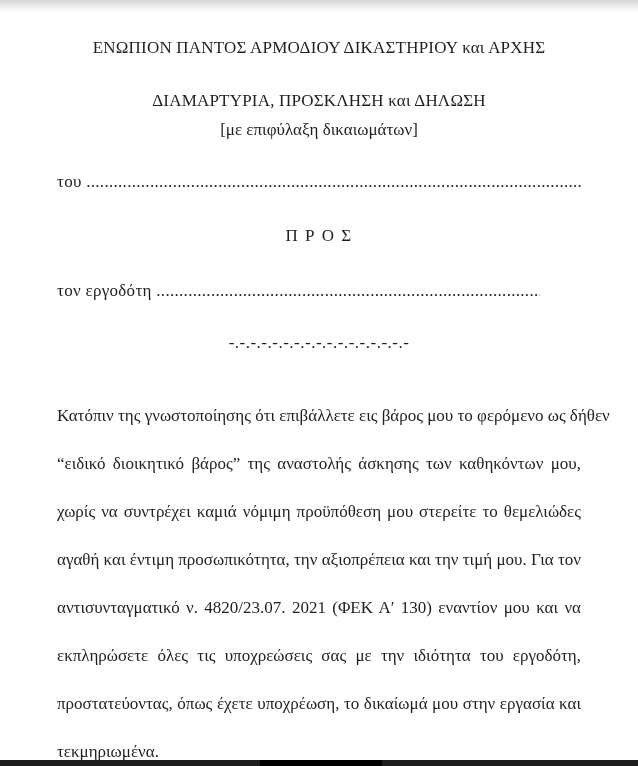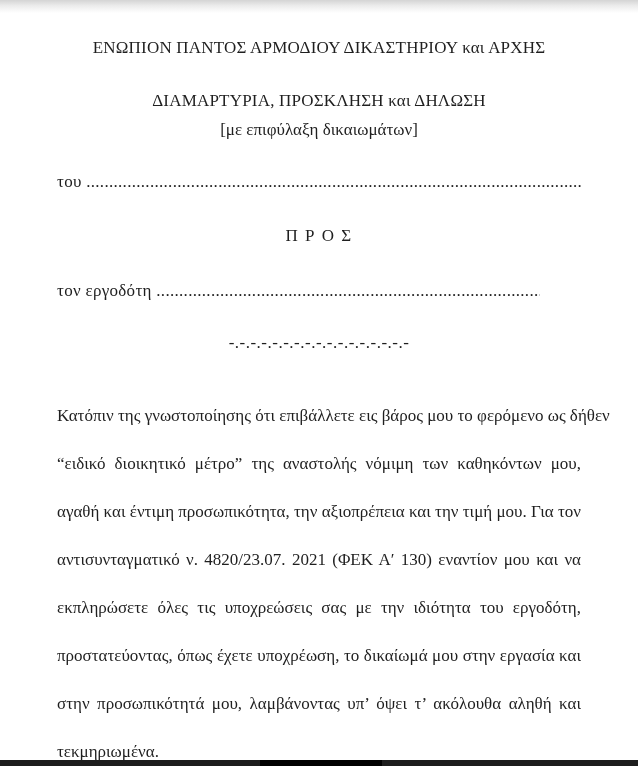--- a/index.html
+++ b/index.html
@@ -83,26 +83,26 @@
   <div class="abs fill-line from-line"><span>του</span><span> ........................................................................................................................................................</span></div>
 
   <div class="abs center pros">Π Ρ Ο Σ</div>
 
   <div class="abs fill-line to-line"><span>τον εργοδότη</span><span> ........................................................................................................................</span></div>
 
   <div class="abs center separator">-.-.-.-.-.-.-.-.-.-.-.-.-.-.-.-.-</div>
 
   <div class="abs paragraph">
     <div class="para-line">Κατόπιν της γνωστοποίησης ότι επιβάλλετε εις βάρος μου το φερόμενο ως δήθεν</div>
-    <div class="para-line">“ειδικό διοικητικό μέτρο” της αναστολής νόμιμη των καθηκόντων μου,</div>
+    <div class="para-line">“ειδικό διοικητικό βάρος” της αναστολής άσκησης των καθηκόντων μου,</div>
+    <div class="para-line">χωρίς να συντρέχει καμιά νόμιμη προϋπόθεση μου στερείτε το θεμελιώδες</div>
     <div class="para-line">αγαθή και έντιμη προσωπικότητα, την αξιοπρέπεια και την τιμή μου. Για τον</div>
     <div class="para-line">αντισυνταγματικό ν. 4820/23.07. 2021 (ΦΕΚ Α′ 130) εναντίον μου και να</div>
     <div class="para-line">εκπληρώσετε όλες τις υποχρεώσεις σας με την ιδιότητα του εργοδότη,</div>
     <div class="para-line">προστατεύοντας, όπως έχετε υποχρέωση, το δικαίωμά μου στην εργασία και</div>
-    <div class="para-line">στην προσωπικότητά μου, λαμβάνοντας υπ’ όψει τ’ ακόλουθα αληθή και</div>
     <div class="para-line last">τεκμηριωμένα.</div>
   </div>
 
 </div>
 
 <div class="bottom-bar">
   <div class="bottom-bar-segment"></div>
 </div>
 
 </body></html>

